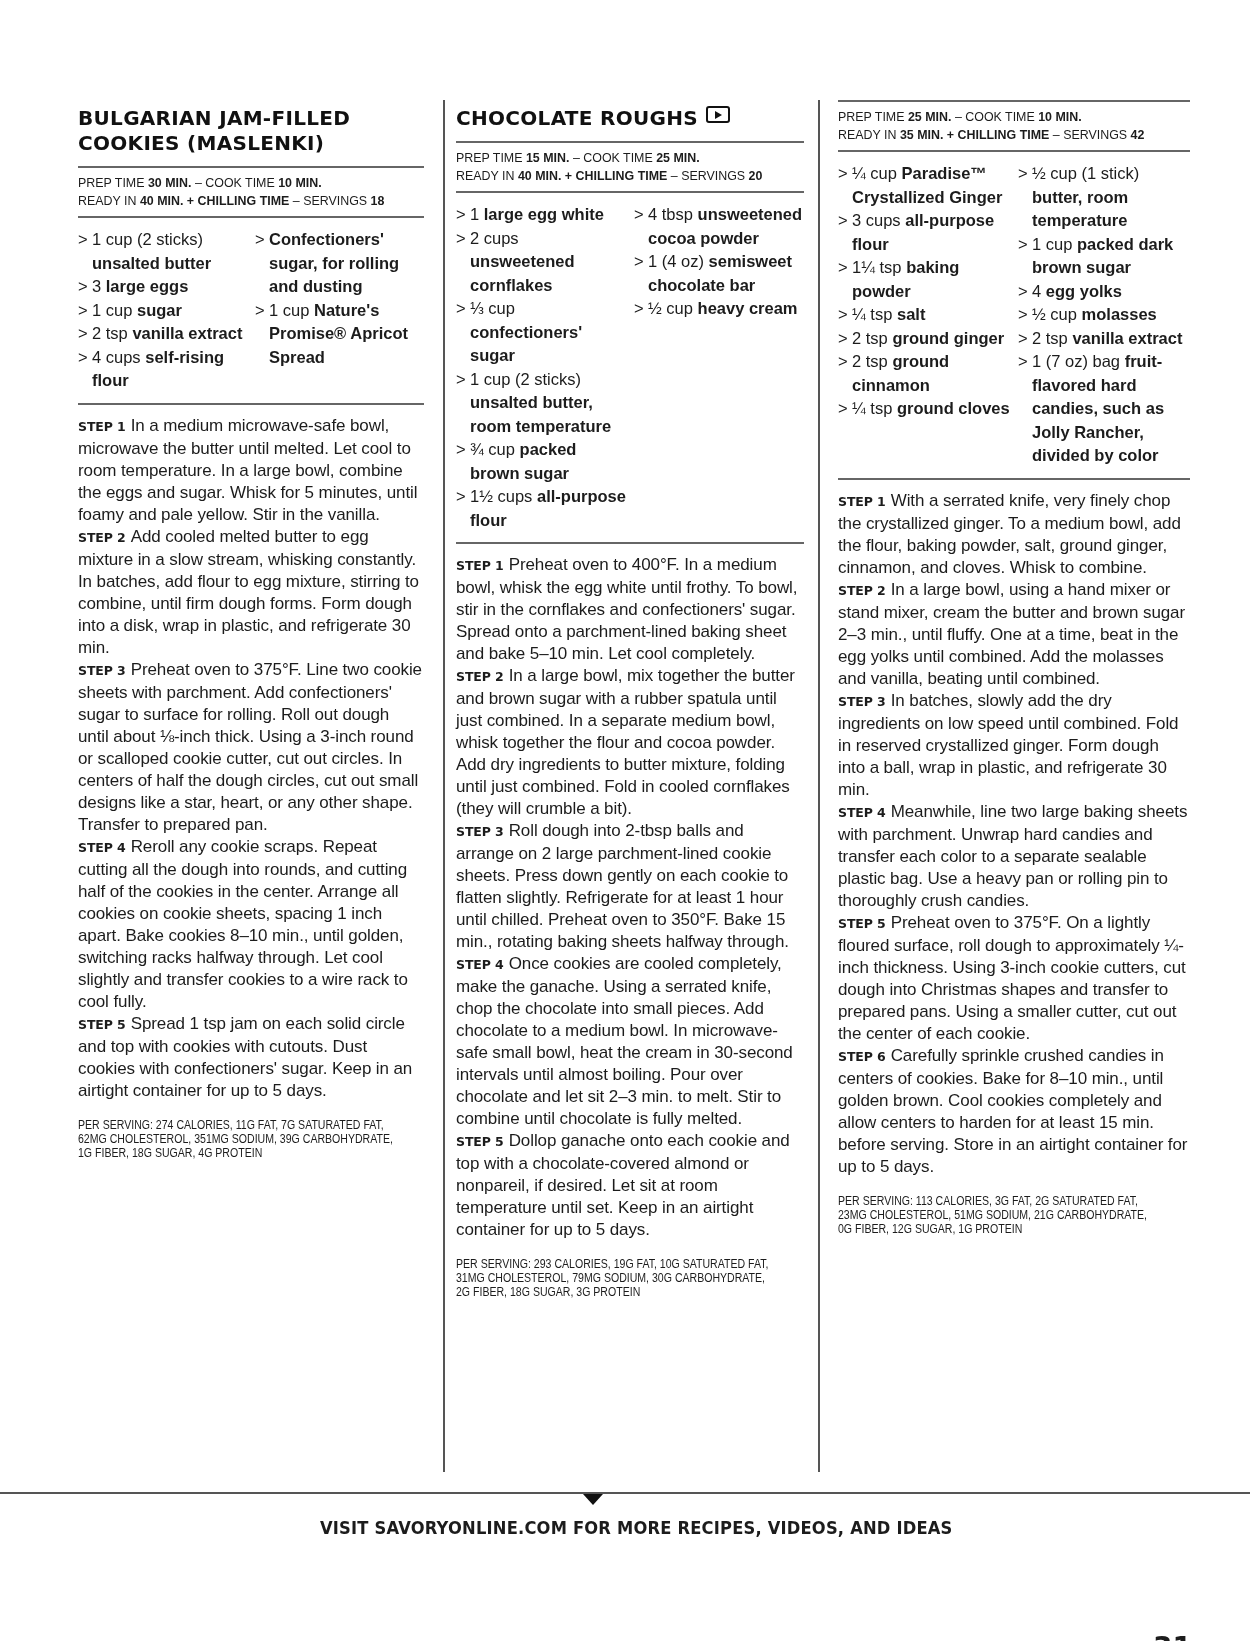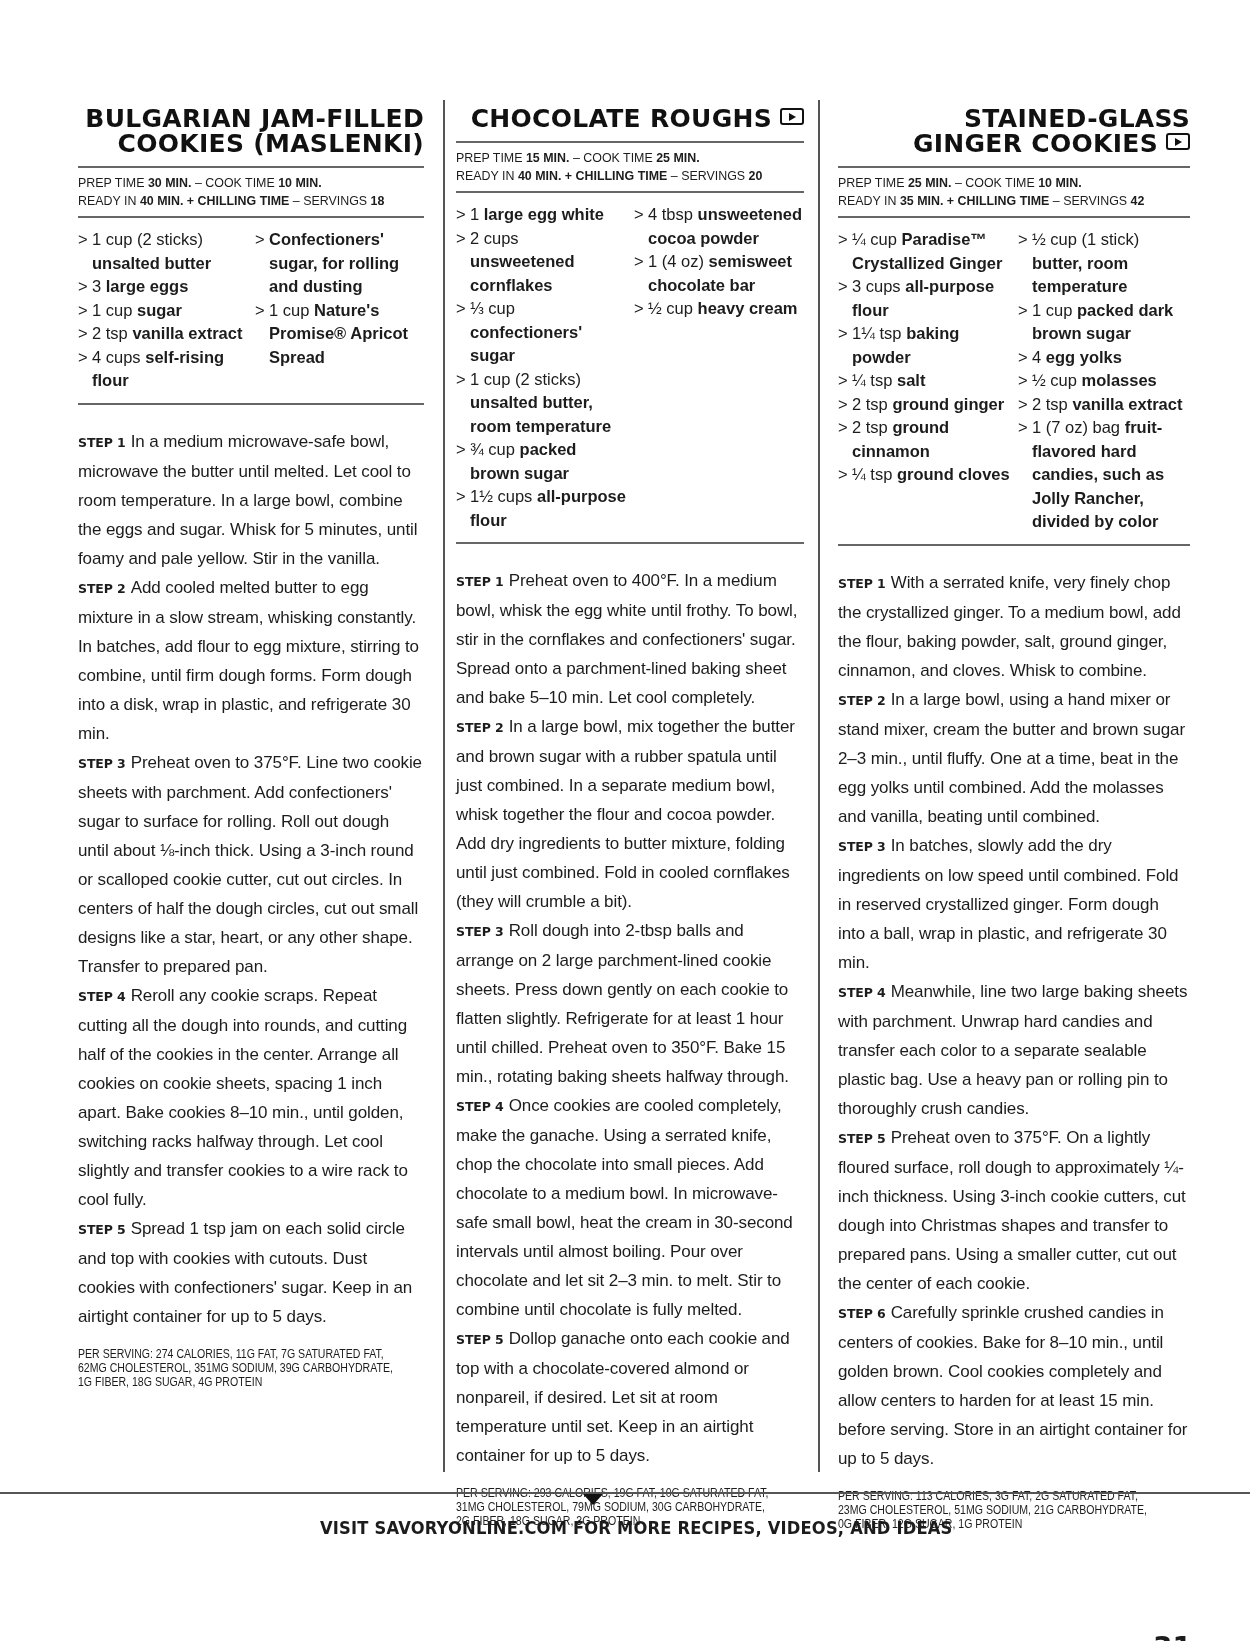--- a/index.html
+++ b/index.html
@@ -4,32 +4,32 @@
 <style>
   html, body { margin: 0; padding: 0; background: #ffffff; }
   body { width: 1250px; height: 1641px; position: relative; overflow: hidden; color: #1c1c1c; font-family: "Liberation Sans", sans-serif; }
   .col { position: absolute; top: 100px; }
   .col1 { left: 78px; width: 346px; }
   .col2 { left: 456px; width: 348px; }
   .col3 { left: 838px; width: 352px; }
   .vrule { position: absolute; top: 100px; width: 2px; background: #555; }
   .vr1 { left: 443px; height: 1372px; }
   .vr2 { left: 818px; height: 1372px; }
-  .title { font-family: "DejaVu Sans", sans-serif; font-weight: bold; font-size: 25px; line-height: 25px; letter-spacing: 0.3px; margin: 6px 0 10px 0; color: #111; text-align: right; }
+  .title { font-family: "DejaVu Sans", sans-serif; font-weight: bold; font-size: 20px; line-height: 25px; letter-spacing: 0.3px; margin: 6px 0 10px 0; color: #111; }
   .play { display: inline-block; width: 24px; height: 17px; border: 2px solid #111; border-radius: 3px; vertical-align: 2px; margin-left: 8px; position: relative; box-sizing: border-box; }
   .play::after { content: ""; position: absolute; left: 7px; top: 3px; border-left: 7px solid #111; border-top: 4px solid transparent; border-bottom: 4px solid transparent; }
   .hr { height: 2px; background: #666; margin: 0; }
   .meta { font-family: "Liberation Sans", sans-serif; font-size: 13.5px; line-height: 18px; padding: 6px 0 6px 0; transform: scaleX(0.92); transform-origin: left; white-space: nowrap; }
   .meta b { font-weight: bold; }
   .ingr { display: flex; padding-top: 10px; padding-bottom: 10px; }
   .ingr ul { list-style: none; margin: 0; padding: 0; font-size: 16.5px; line-height: 23.5px; }
   .ingr li { padding-left: 14px; text-indent: -14px; }
   .ingr li::before { content: ">"; display: inline-block; width: 14px; text-indent: 0; font-weight: normal; }
   .ingr li b { font-weight: bold; }
-  .steps { padding-top: 22px; font-size: 17px; line-height: 29px; letter-spacing: -0.1px; }
+  .steps { padding-top: 10px; font-size: 17px; line-height: 22px; letter-spacing: -0.1px; }
   .steps p { margin: 0; }
   .steps .lbl { font-family: "DejaVu Sans", sans-serif; font-weight: bold; font-size: 12.5px; margin-right: 5px; }
   .nutr { font-size: 12px; line-height: 14px; margin-top: 16px; transform: scaleX(0.88); transform-origin: left; width: 400px; text-transform: uppercase; }
   .footer-rule { position: absolute; left: 0; top: 1492px; width: 1250px; height: 2px; background: #555; }
   .footer-arrow { position: absolute; left: 583px; top: 1494px; width: 0; height: 0; border-left: 10px solid transparent; border-right: 10px solid transparent; border-top: 11px solid #111; }
   .footer-visit { position: absolute; left: 320px; top: 1518px; font-family: "DejaVu Sans", sans-serif; font-weight: bold; font-size: 17px; letter-spacing: 0.2px; transform: scaleX(0.96); transform-origin: left; white-space: nowrap; }
   .folio { position: absolute; right: 58px; top: 1634px; white-space: nowrap; display: flex; align-items: baseline; }
   .folio .site { font-family: "DejaVu Sans", sans-serif; font-weight: bold; font-size: 13px; letter-spacing: 0.3px; }
   .folio .issue { font-family: "DejaVu Sans", sans-serif; font-weight: bold; font-size: 13px; margin-left: 8px; letter-spacing: 0.3px; text-align: center; }
   .folio .num { font-family: "DejaVu Sans", sans-serif; font-weight: bold; font-size: 28px; margin-left: 6px; line-height: 28px; }
@@ -92,21 +92,20 @@
     <div class="steps">
       <p><span class="lbl">STEP 1</span><span>Preheat oven to 400°F. In a medium bowl, whisk the egg white until frothy. To bowl, stir in the cornflakes and confectioners' sugar. Spread onto a parchment-lined baking sheet and bake 5–10 min. Let cool completely.</span></p>
       <p><span class="lbl">STEP 2</span><span>In a large bowl, mix together the butter and brown sugar with a rubber spatula until just combined. In a separate medium bowl, whisk together the flour and cocoa powder. Add dry ingredients to butter mixture, folding until just combined. Fold in cooled cornflakes (they will crumble a bit).</span></p>
       <p><span class="lbl">STEP 3</span><span>Roll dough into 2-tbsp balls and arrange on 2 large parchment-lined cookie sheets. Press down gently on each cookie to flatten slightly. Refrigerate for at least 1 hour until chilled. Preheat oven to 350°F. Bake 15 min., rotating baking sheets halfway through.</span></p>
       <p><span class="lbl">STEP 4</span><span>Once cookies are cooled completely, make the ganache. Using a serrated knife, chop the chocolate into small pieces. Add chocolate to a medium bowl. In microwave-safe small bowl, heat the cream in 30-second intervals until almost boiling. Pour over chocolate and let sit 2–3 min. to melt. Stir to combine until chocolate is fully melted.</span></p>
       <p><span class="lbl">STEP 5</span><span>Dollop ganache onto each cookie and top with a chocolate-covered almond or nonpareil, if desired. Let sit at room temperature until set. Keep in an airtight container for up to 5 days.</span></p>
     </div>
     <div class="nutr"><span>PER SERVING: 293 CALORIES, 19G FAT, 10G SATURATED FAT,</span><br><span>31MG CHOLESTEROL, 79MG SODIUM, 30G CARBOHYDRATE,</span><br><span>2G FIBER, 18G SUGAR, 3G PROTEIN</span><br></div>
   </div>
 <div class="col col3">
-    <div class="title"><span>STAINED-GLASS</span><br><span>GINGER COOKIES</span><span class="play"></span></div>
     <div class="hr"></div>
     <div class="meta"><span>PREP TIME</span> <b>25 MIN.</b> <span>– COOK TIME</span> <b>10 MIN.</b> <br><span>READY IN</span> <b>35 MIN. + CHILLING TIME</b> <span>– SERVINGS</span> <b>42</b> </div>
     <div class="hr"></div>
     <div class="ingr">
       <ul style="width: 50%;">
         <li><span>¼ cup</span> <b>Paradise™ Crystallized Ginger</b></li>
         <li><span>3 cups</span> <b>all-purpose flour</b></li>
         <li><span>1¼ tsp</span> <b>baking powder</b></li>
         <li><span>¼ tsp</span> <b>salt</b></li>
         <li><span>2 tsp</span> <b>ground ginger</b></li>

